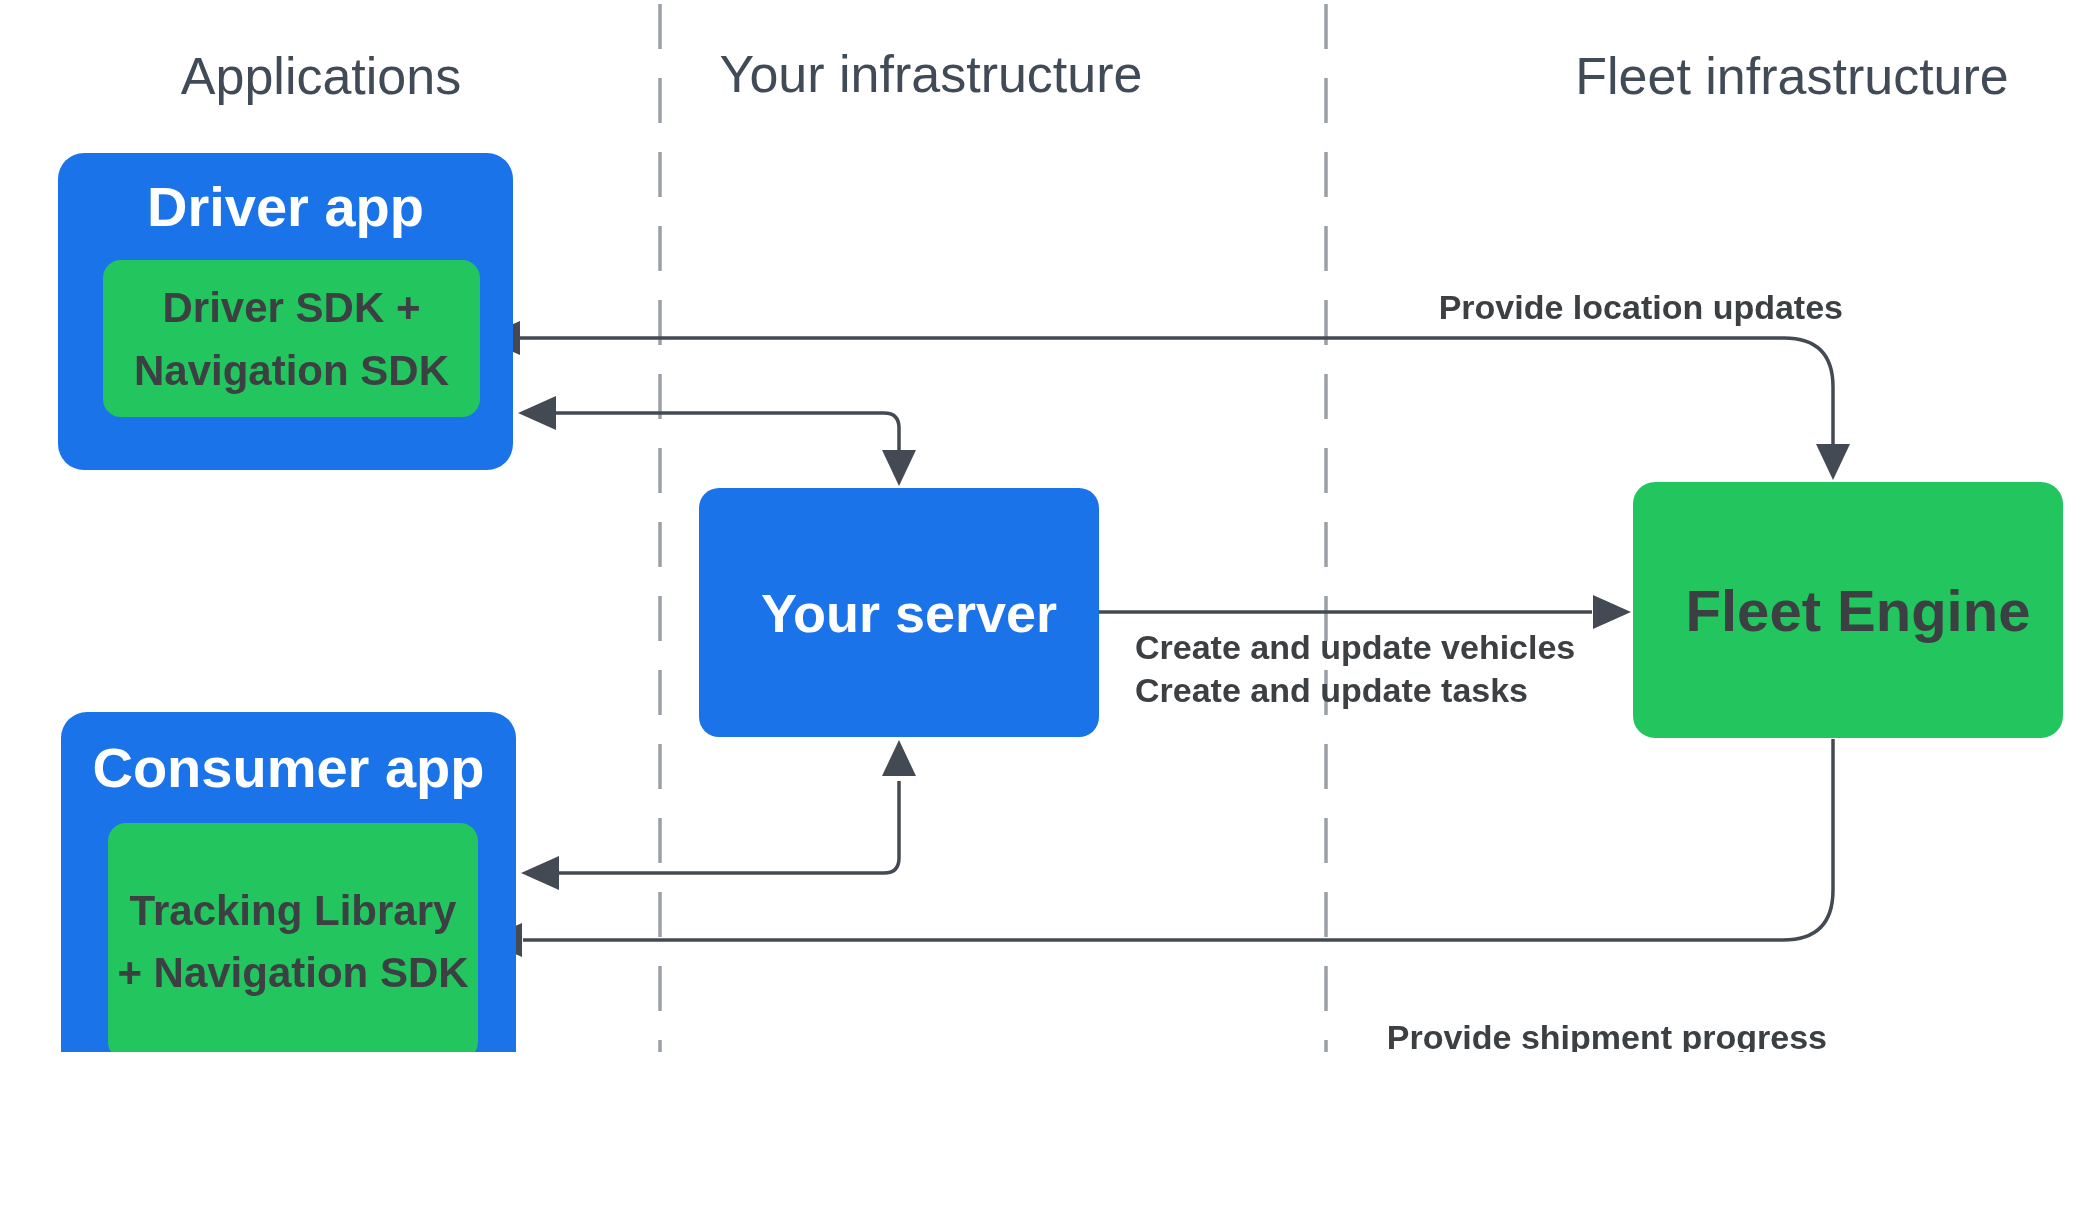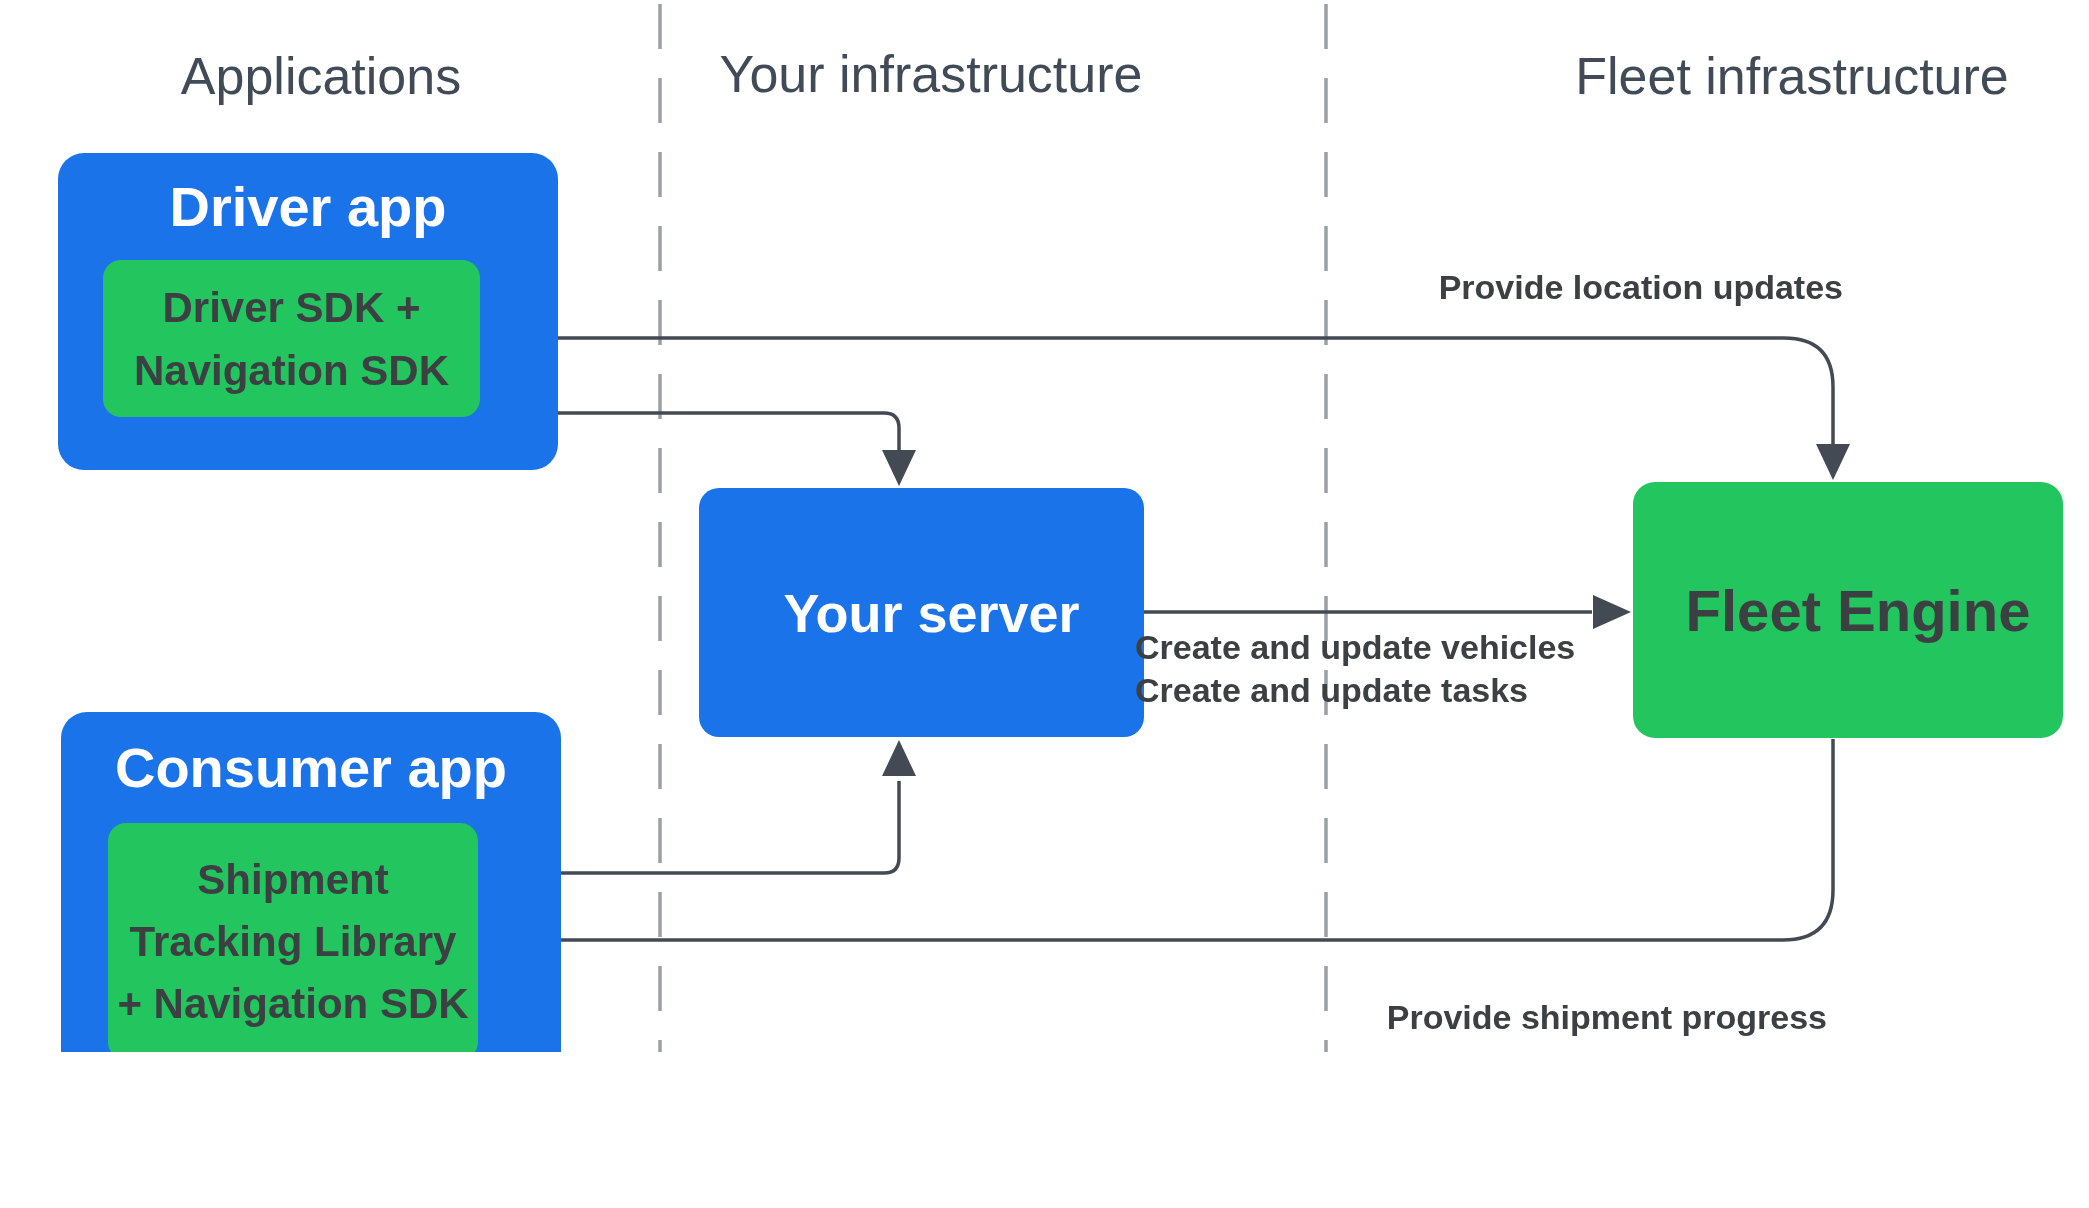--- a/index.html
+++ b/index.html
@@ -13,21 +13,21 @@
   .col-header{
     position:absolute;
     transform:translateX(-50%);
     font-size:52px;
     font-weight:400;
     color:#414b57;
     white-space:nowrap;
   }
   svg.wires{position:absolute;left:0;top:0;}
   .node{position:absolute;border-radius:26px;}
-  .blue{background:#1a73e8;padding-left:45px;}
+  .blue{background:#1a73e8;}
   .yellow{background:#22c55e;border-radius:18px;}
   .node-title{
     position:absolute;left:0;right:0;
     display:flex;align-items:center;justify-content:center;
     color:#ffffff;font-weight:700;font-size:56px;
     white-space:nowrap;
   }
   .sdk-box{
     position:absolute;
     display:flex;flex-direction:column;align-items:center;justify-content:center;
@@ -38,21 +38,21 @@
     position:absolute;left:0;top:0;right:0;bottom:0;
     display:flex;align-items:center;justify-content:center;
     color:#ffffff;font-weight:700;font-size:54px;white-space:nowrap;margin-left:20px;
   }
   .fleet-label{color:#3c4043;font-size:58px;}
   .edge-label{
     position:absolute;
     font-size:34px;font-weight:700;color:#3c4043;
     white-space:nowrap;line-height:43px;
   }
-  .ta-r{text-align:right;}
+  .ta-r{text-align:right;margin-top:20px;}
 </style>
 </head>
 <body>
 
 <div id="canvas">
 
   <div class="col-header" style="left:321px;top:46px;">Applications</div>
   <div class="col-header" style="left:931px;top:44px;">Your infrastructure</div>
   <div class="col-header" style="left:1792px;top:46px;">Fleet infrastructure</div>
 
@@ -84,21 +84,20 @@
     <div class="node-title" style="top:0;height:107px;">Driver app</div>
     <div class="sdk-box yellow" style="left:45px;top:107px;width:377px;height:157px;">
       <span>Driver SDK +</span>
       <span>Navigation SDK</span>
     </div>
   </div>
 
   <div class="node blue" style="left:61px;top:712px;width:455px;height:390px;">
     <div class="node-title" style="top:0;height:111px;">Consumer app</div>
     <div class="sdk-box yellow" style="left:47px;top:111px;width:370px;height:237px;line-height:62px;">
-      <span>Shipment</span>
       <span>Tracking Library</span>
       <span>+ Navigation SDK</span>
     </div>
   </div>
 
   <div class="node blue" style="left:699px;top:488px;width:400px;height:249px;border-radius:20px;">
     <div class="single-label">Your server</div>
   </div>
 
   <div class="node yellow" style="left:1633px;top:482px;width:389px;height:256px;border-radius:22px;padding-left:41px;">

